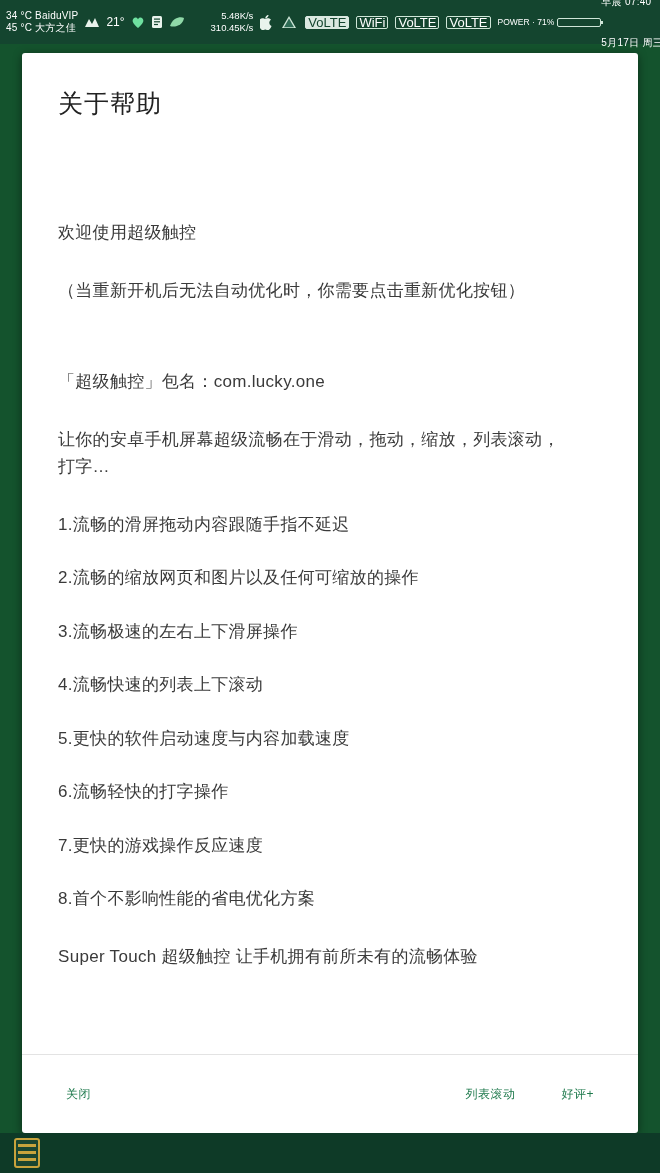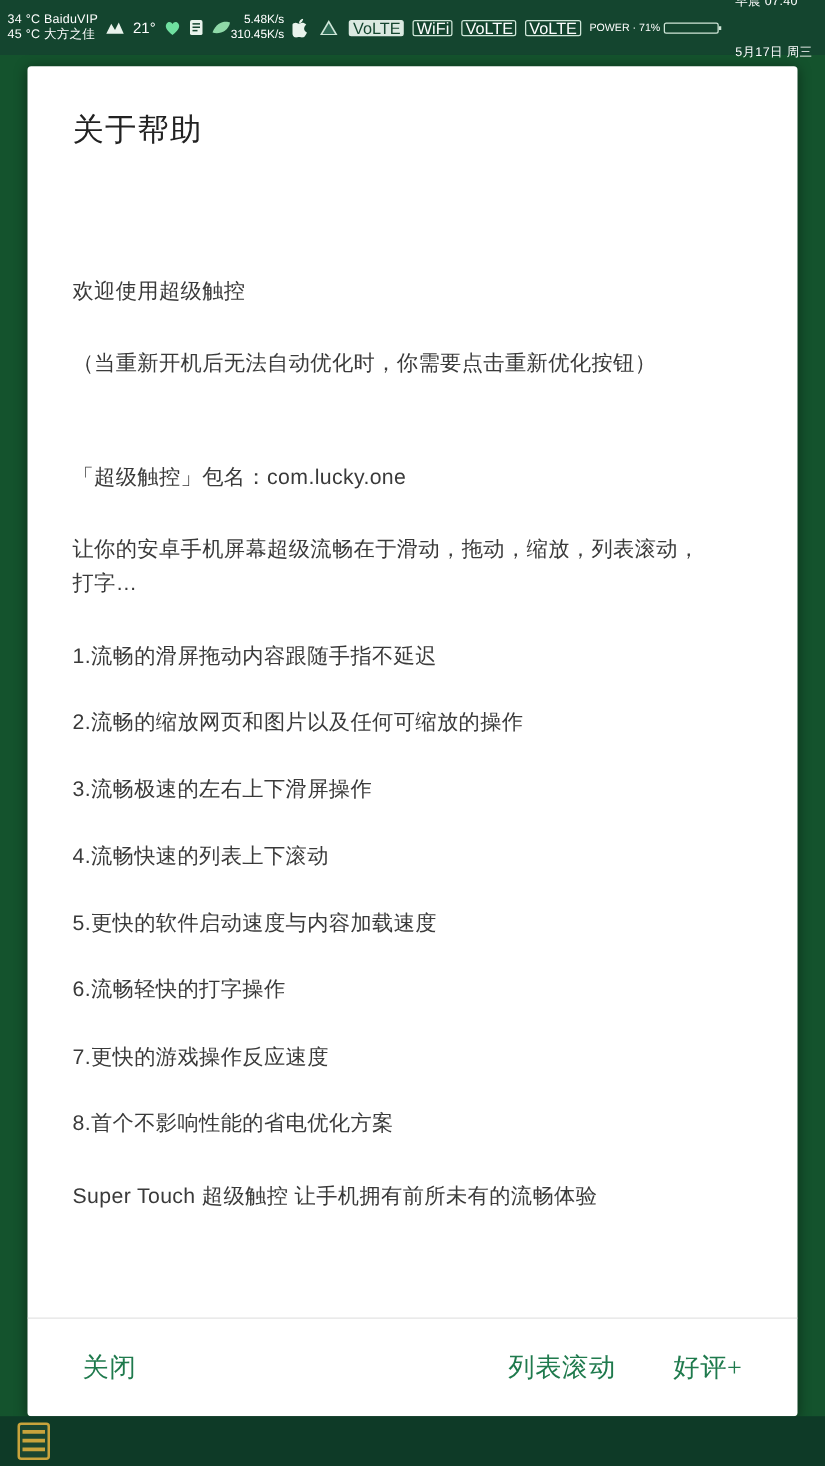--- a/index.html
+++ b/index.html
@@ -56,20 +56,21 @@
     justify-content: center;
     color: #e9f3ec;
   }
   .sb-mountain svg, .sb-heart svg, .sb-note svg, .sb-leaf svg { display:block; }
   .sb-temp { font-size: 12px; }
 
   .sb-mid {
     display: flex;
     align-items: center;
     gap: 7px;
+    margin-left: 26px;
   }
   .sb-speed {
     display: flex;
     flex-direction: column;
     font-size: 9.5px;
     line-height: 1.25;
     text-align: right;
   }
   .sb-badge {
     font-size: 13px;
@@ -192,22 +193,22 @@
     height: 78px;
     display: flex;
     align-items: center;
     padding: 0 34px;
     box-sizing: border-box;
   }
   .action-btn {
     background: none;
     border: none;
     color: #1f7a4d;
-    font-size: 21px;
-    font-family: Liberation Serif, serif;
+    font-size: 12px;
+    font-family: Liberation Sans, sans-serif;
     cursor: pointer;
     padding: 8px 10px;
     letter-spacing: .5px;
   }
   .actions-right {
     margin-left: auto;
     display: flex;
     gap: 26px;
   }
 

